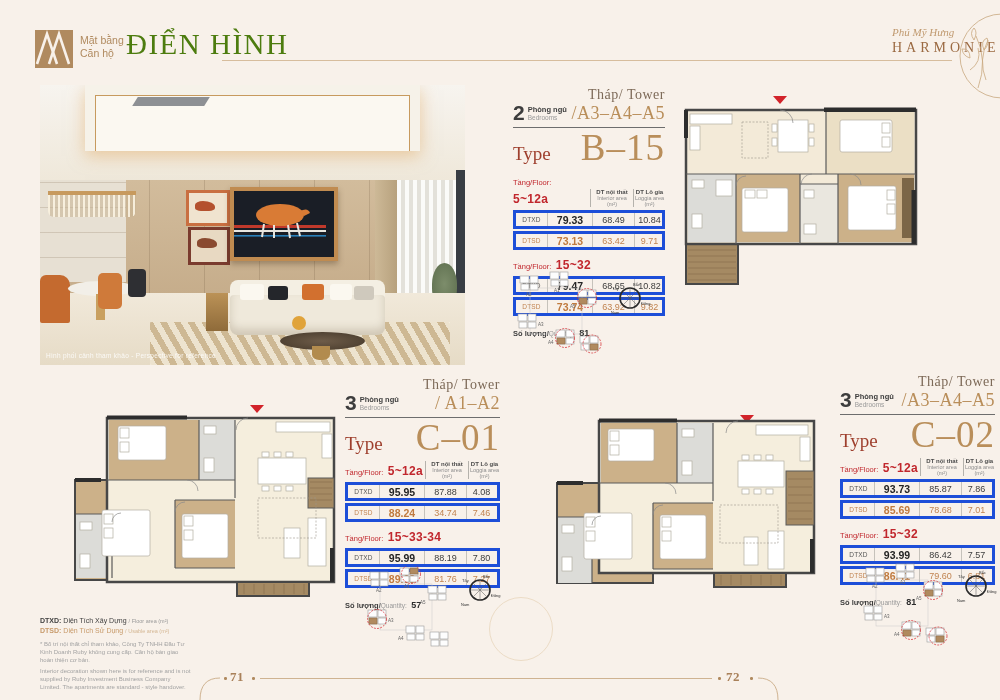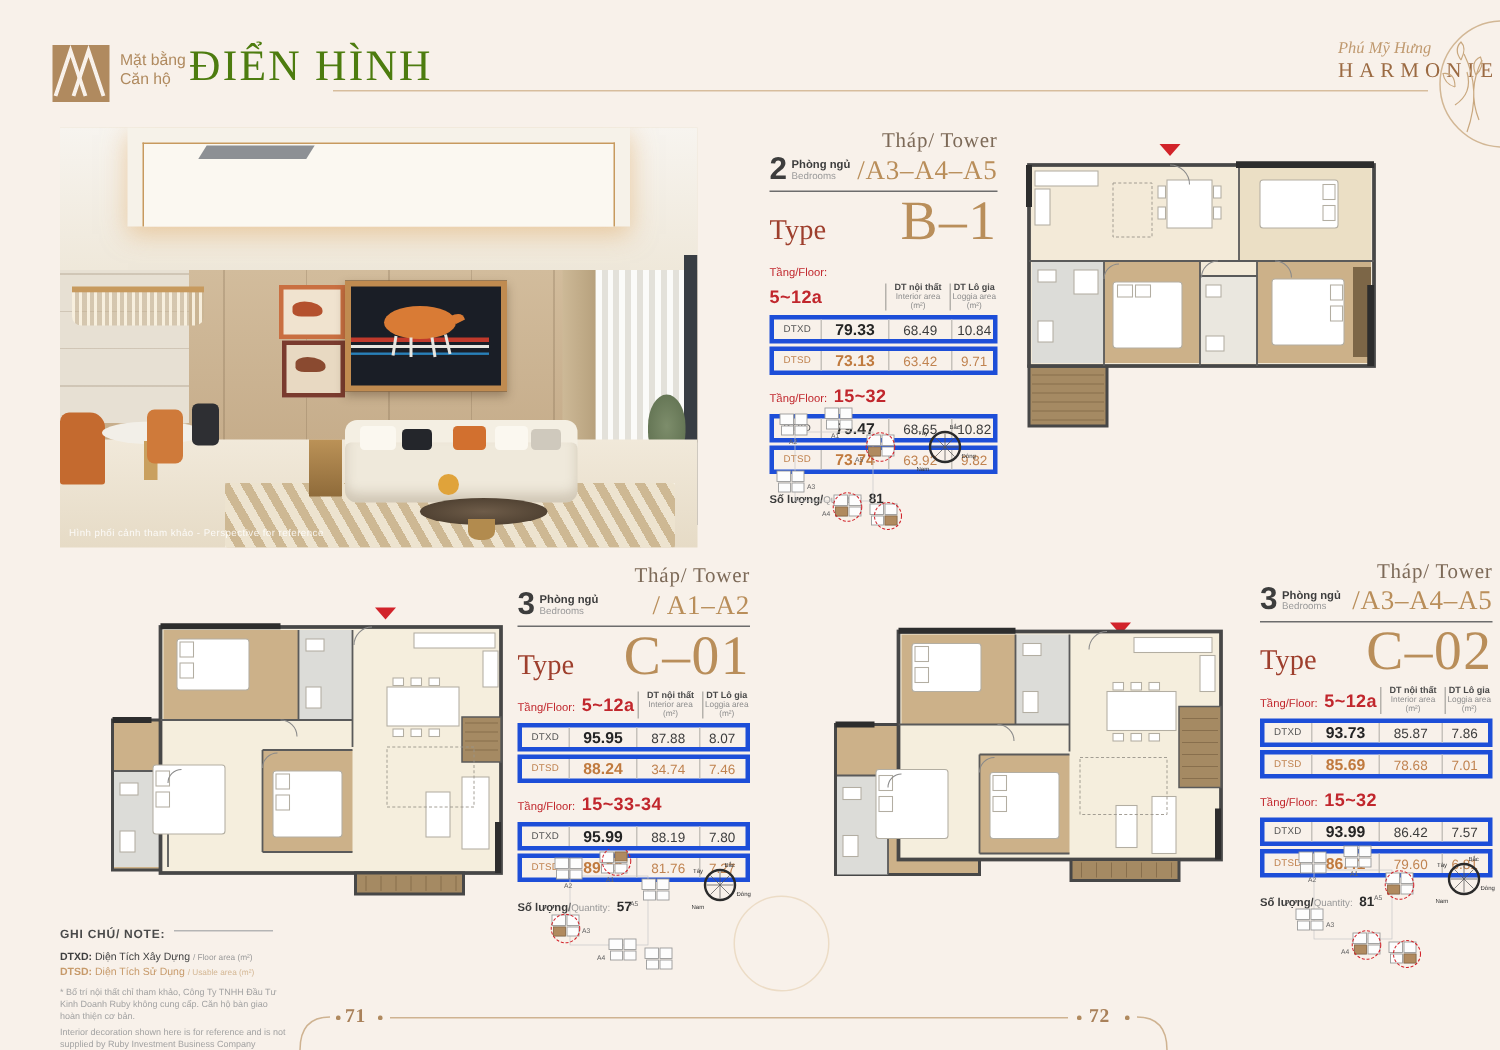--- a/index.html
+++ b/index.html
@@ -220,21 +220,21 @@
         </span>
       </div>
       <div class="tower-group">
         <span class="tower-label sf">Tháp/ Tower</span>
         <span class="tower-names sf">/A3–A4–A5</span>
       </div>
     </div>
     <div class="u-divider"></div>
     <div class="u-type">
       <span class="type-label sf">Type</span>
-      <span class="type-name sf">B–1</span>
+      <span class="type-name sf">B–15</span>
     </div>
     <div class="u-table">
       <div class="t-header">
         <div class="t-floor"><span class="floor-label">Tầng/Floor:</span> <span class="floor-val">5~12a</span></div>
         <div class="t-cols">
           <div class="t-col t-col-int">
             <span class="c1">DT nội thất</span>
             <span class="c2">Interior area</span>
             <span class="c2">(m²)</span>
           </div>
@@ -429,21 +429,21 @@
               <span class="c1">DT Lô gia</span>
               <span class="c2">Loggia area</span>
               <span class="c2">(m²)</span>
             </div>
         </div>
       </div>
       <div class="trow dtxd">
         <span class="tc lbl">DTXD</span>
         <span class="tc tot">95.95</span>
         <span class="tc">87.88</span>
-        <span class="tc last">8.07</span>
+        <span class="tc last">4.08</span>
       </div>
       <div class="trow dtsd">
         <span class="tc lbl">DTSD</span>
         <span class="tc tot">88.24</span>
         <span class="tc">34.74</span>
         <span class="tc last">7.46</span>
       </div>
       <div class="t-floor t-floor2"><span class="floor-label">Tầng/Floor:</span> <span class="floor-val">15~33-34</span></div>
       <div class="trow dtxd">
         <span class="tc lbl">DTXD</span>
@@ -789,23 +789,20 @@
           <line x1="-6.4" y1="6.4" x2="6.4" y2="-6.4"></line>
         </g>
       <text class="kt2" x="3" y="-12">Bắc</text>
       <text class="kt2" x="-18" y="-8">Tây</text>
       <text class="kt2" x="-19" y="16">Nam</text>
       <text class="kt2" x="11" y="7">Đông</text>
     </g>
   </svg>
 
   <div class="abs note">
-    <div>
-      <span class="note-title">GHI CHÚ/ NOTE:</span><span class="note-line"></span>
-    </div>
     <div class="nd nd-dark">
       <span class="lab">DTXD:</span>
       <span>Diện Tích Xây Dựng</span>
       <span class="en">/ Floor area (m²)</span>
     </div>
     <div class="nd nd-tan" style="margin-top:1px">
       <span class="lab">DTSD:</span>
       <span>Diện Tích Sử Dụng</span>
       <span class="en">/ Usable area (m²)</span>
     </div>

